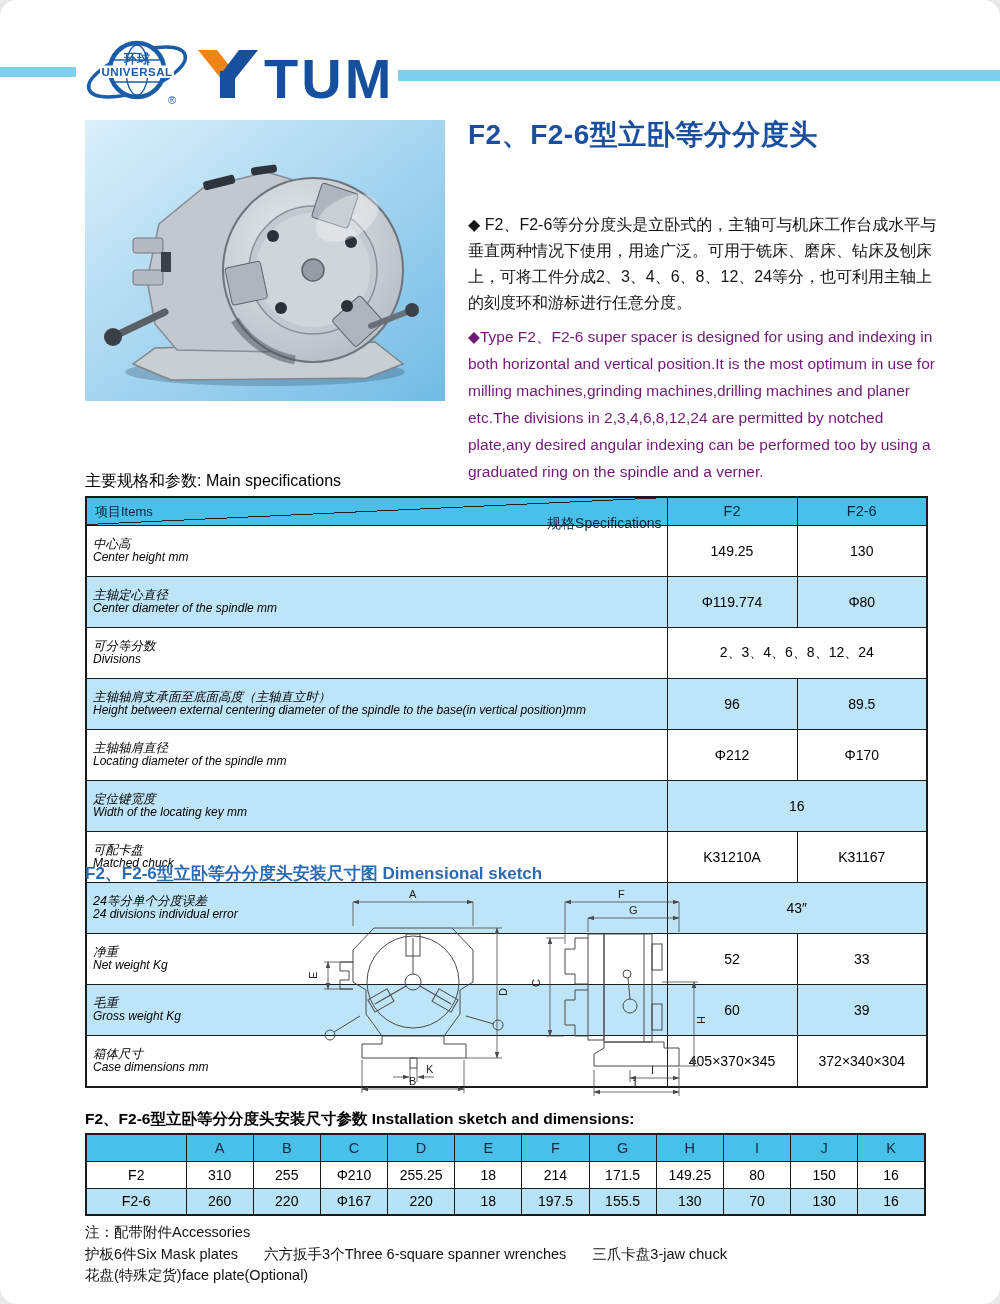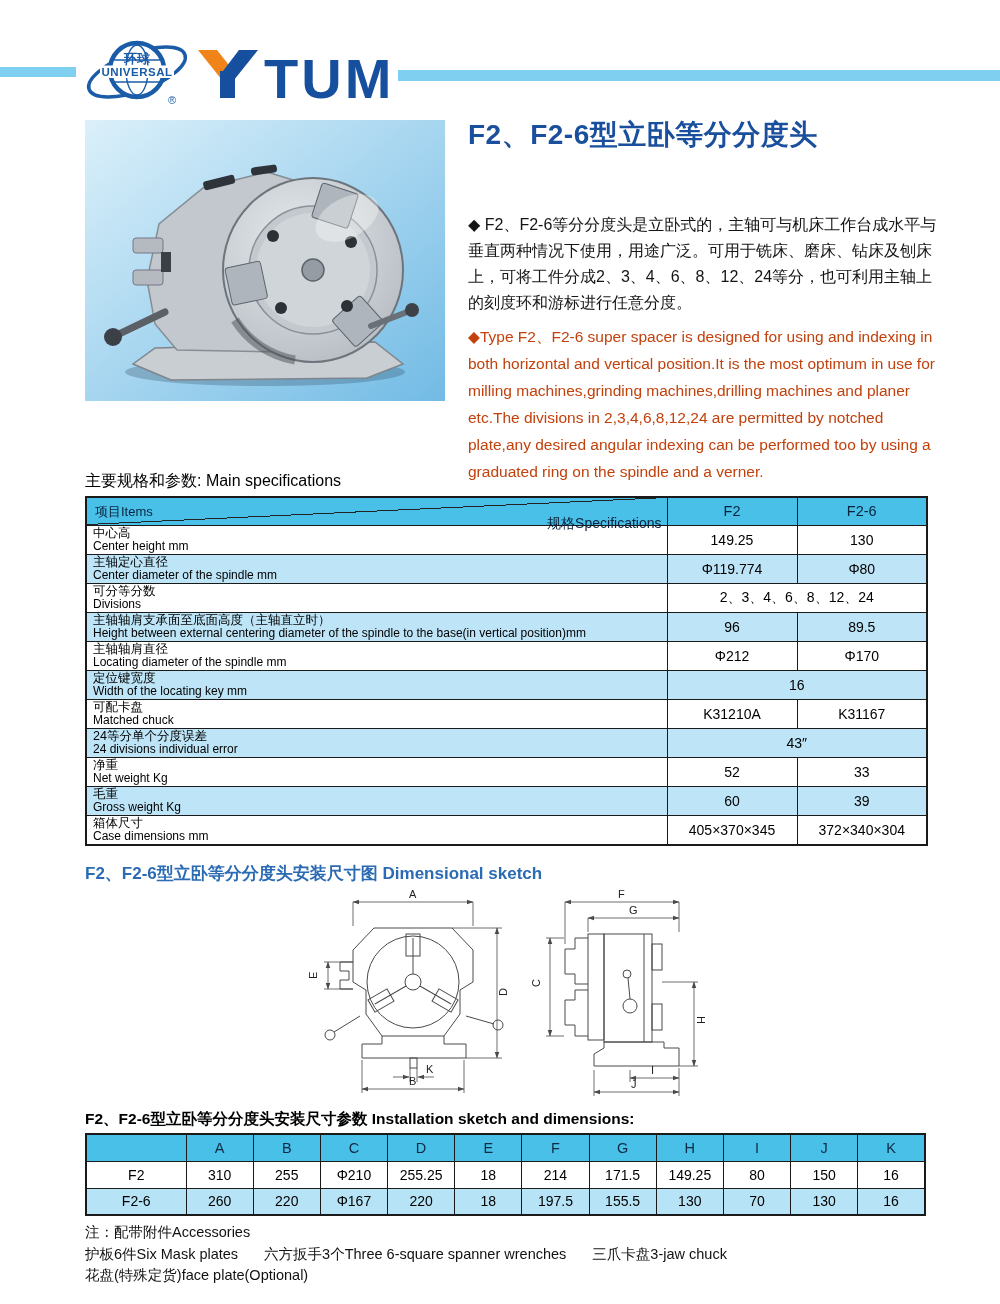--- a/index.html
+++ b/index.html
@@ -1,42 +1,42 @@
 <!DOCTYPE html>
 <html><head>
 <meta charset="utf-8">
 <style>
   * { margin:0; padding:0; box-sizing:border-box; }
   html,body { background:#e8e8e8; }
   body { font-family:"Liberation Sans", sans-serif; }
-  #page { position:relative; width:1000px; height:1304px; background:#fff; margin:0 auto; overflow:hidden; }
+  #page { position:relative; width:1000px; height:1304px; background:#fff; margin:0 auto; overflow:hidden;border-radius:17px; }
 
   
   .hdr-rule { position:absolute; background:#7fcff0; }
   .rule-left { left:0; top:67px; width:76px; height:10px; }
   .rule-right { left:398px; top:70px; width:602px; height:11px; }
   .globe-logo { position:absolute; left:84px; top:32px; width:106px; height:80px; }
   .wordmark { position:absolute; left:194px; top:44px; width:210px; height:60px; }
 
   
   .photo { position:absolute; left:85px; top:120px; width:360px; height:281px; }
 
   
   .title { position:absolute; left:468px; top:116px; width:470px; font-size:28px; font-weight:bold; color:#1a4f9d; letter-spacing:0.5px; }
   .banner { position:absolute; left:468px; top:158px; width:457px; height:38px; background:#f6a800; color:#1a5fa8; font-weight:bold; font-size:19px; line-height:38px; padding-left:22px; }
   .desc-zh { position:absolute; left:468px; top:212px; width:472px; font-size:16px; line-height:26px; color:#151515; }
-  .desc-en { position:absolute; left:468px; top:323px; width:474px; font-size:15.5px; line-height:27px; color:#c2410c; }
+  .desc-en { position:absolute; left:468px; top:323px; width:474px; font-size:15.5px; line-height:27px; color:#701a75; }
 
   
   .spec-heading { position:absolute; left:85px; top:471px; font-size:16px; color:#000; font-weight:400; }
   table { border-collapse:collapse; table-layout:fixed; }
   .spec-table { position:absolute; left:85px; top:496px; width:841px; border:2px solid #1a1a1a; }
   .spec-table td { border:1px solid #1a1a1a; height:28px; padding:0; vertical-align:middle; }
   .spec-table .val { text-align:center; font-size:14px; color:#000; }
-  .spec-table .item { padding:1px 6px; }
+  .spec-table .item { padding:12px 6px;font-style:italic; }
   .spec-table .item .zh { font-size:12.5px; line-height:13px; color:#000; }
   .spec-table .item .en { font-size:12px; line-height:13px; color:#000; white-space:nowrap; }
   .spec-table tr.hd { background:#49c0e8; }
   .spec-table tr.alt { background:#bee5f7; }
   .spec-table td.diag {
     position:relative;
     background-image:linear-gradient(to bottom right, transparent calc(50% - 1px), #222 calc(50% - 1px), #222 calc(50% + 0px), transparent calc(50% + 0px));
   }
   .diag .corner-items { position:absolute; left:8px; bottom:4px; font-size:13px; color:#09233d; }
   .diag .corner-specs { position:absolute; right:5px; top:17px; font-size:14px; color:#09233d; }

